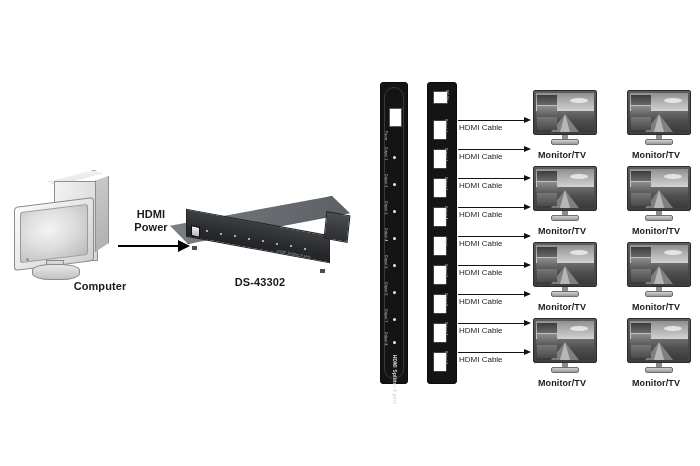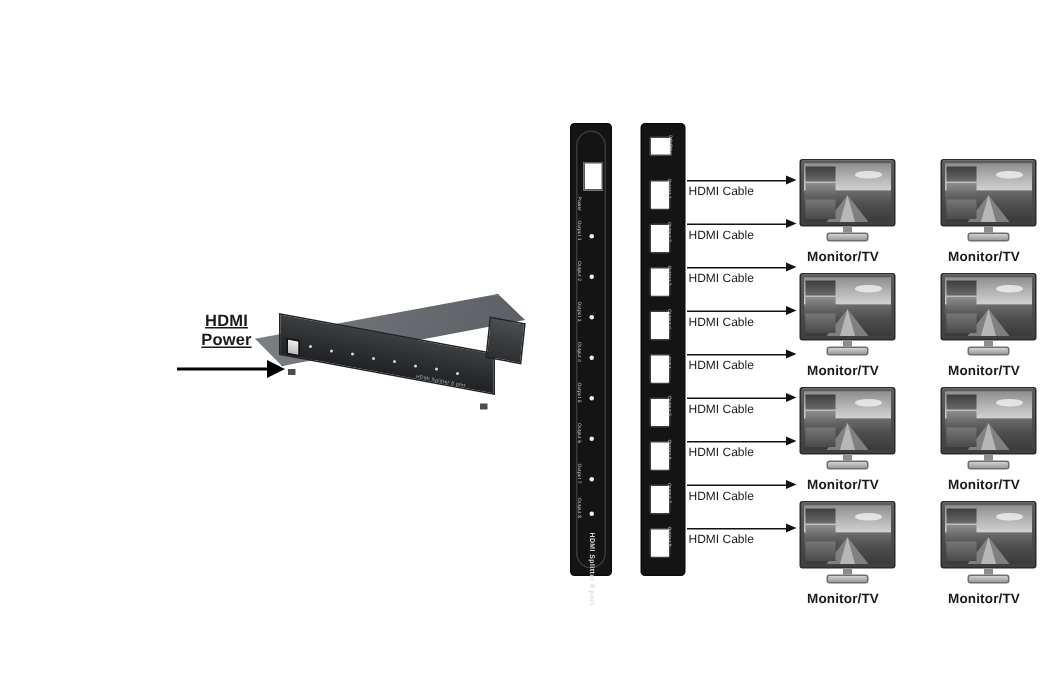--- a/index.html
+++ b/index.html
@@ -11,21 +11,21 @@
   .stage{position:absolute;left:0;top:0;width:700px;height:466px;}
   .abs{position:absolute;}
 
   
   .lbl{
     font-weight:bold;color:#1a1a1a;text-align:center;
     letter-spacing:.1px;line-height:1.18;
   }
   .lbl-computer{font-size:11px;}
   .lbl-device{font-size:11px;}
-  .lbl-hdmi{font-size:11px;text-decoration:underline;}
+  .lbl-hdmi{font-size:11px;}
   .lbl-monitor{font-size:9px;}
   .lbl-cable{font-size:8px;color:#1b1b1b;font-weight:normal;white-space:nowrap;}
 
   
   .tower-front{
     background:linear-gradient(100deg,#f2f2f2 0%,#e4e4e4 55%,#d6d6d6 100%);
     border:1px solid #8e8e8e;
   }
   .tower-side{
     background:linear-gradient(160deg,#c9c9c9,#b0b0b0);
@@ -102,21 +102,21 @@
     width:0;height:0;border-left:7px solid #111;
     border-top:3.5px solid transparent;border-bottom:3.5px solid transparent;
   }
   .arrow-big-line{background:#000;height:2px;}
   .arrow-big-head{
     width:0;height:0;border-left:12px solid #000;
     border-top:6px solid transparent;border-bottom:6px solid transparent;
   }
 
   
-  .tv{position:absolute;margin-top:16px;}
+  .tv{position:absolute;}
   .tv-bezel{
     background:linear-gradient(180deg,#5d5d5d,#3f3f3f);
     border:1px solid #2b2b2b;border-radius:2px;padding:2px;
   }
   .tv-screen{position:relative;overflow:hidden;background:#9d9d9d;}
   .sky{position:absolute;left:0;top:0;right:0;height:46%;
        background:linear-gradient(180deg,#8f8f8f 0%,#b5b5b5 55%,#d2d2d2 100%);}
   .cloud{position:absolute;background:rgba(245,245,245,.75);border-radius:50%;}
   .ground{position:absolute;left:0;right:0;bottom:0;height:54%;
        background:linear-gradient(180deg,#6d6d6d 0%,#4e4e4e 45%,#3a3a3a 100%);}
@@ -132,20 +132,40 @@
   .tile.t3{top:62%;height:34%;width:34%;background:linear-gradient(180deg,#777,#4a4a4a);}
   .tv-neck{background:#8d8d8d;margin:0 auto;}
   .tv-stand{background:linear-gradient(180deg,#d2d2d2,#9a9a9a);
        border:1px solid #6f6f6f;border-radius:2px;margin:0 auto;}
 </style>
 </head>
 <body>
 
 <div class="stage">
 
+  <div class="abs" style="left:10px;top:168px;width:130px;height:125px;">
+
+    <div class="abs tower-top" style="left:38px;top:2px;width:52px;height:14px;
+                clip-path:polygon(14% 100%,100% 22%,86% 0%,0% 72%);"></div>
+    <div class="abs tower-front" style="left:44px;top:13px;width:42px;height:78px;"></div>
+    <div class="abs tower-side" style="left:85px;top:8px;width:12px;height:74px;
+                clip-path:polygon(0% 6%,100% 0%,100% 88%,0% 100%);"></div>
+    <div class="abs tower-btn" style="left:78px;top:60px;width:4px;height:4px;"></div>
+    <div class="abs tower-btn" style="left:78px;top:68px;width:4px;height:4px;"></div>
+
+    <div class="abs crt-body" style="left:4px;top:34px;width:78px;height:62px;
+                transform:skewY(-7deg);"></div>
+    <div class="abs crt-screen" style="left:10px;top:40px;width:66px;height:49px;
+                transform:skewY(-7deg);"></div>
+    <div class="abs crt-dot" style="left:16px;top:90px;width:3px;height:3px;"></div>
+    <div class="abs crt-neck" style="left:36px;top:92px;width:16px;height:8px;"></div>
+    <div class="abs crt-base" style="left:22px;top:96px;width:46px;height:14px;"></div>
+
+    <div class="abs lbl lbl-computer" style="left:50px;top:112px;width:80px;">Computer</div>
+  </div>
 
   <div class="abs" style="left:118px;top:208px;width:78px;height:48px;">
     <div class="abs lbl lbl-hdmi" style="left:0;top:0;width:66px;">HDMI</div>
     <div class="abs lbl lbl-hdmi" style="left:0;top:13px;width:66px;">Power</div>
     <div class="abs arrow-big-line" style="left:0;top:37px;width:62px;"></div>
     <div class="abs arrow-big-head" style="left:60px;top:32px;"></div>
   </div>
 
   <div class="abs" style="left:170px;top:196px;width:185px;height:85px;">
 
@@ -166,20 +186,21 @@
     <div class="abs box-led" style="left:92px;top:44px;width:2px;height:2px;"></div>
     <div class="abs box-led" style="left:106px;top:47px;width:2px;height:2px;"></div>
     <div class="abs box-led" style="left:120px;top:49px;width:2px;height:2px;"></div>
     <div class="abs box-led" style="left:134px;top:52px;width:2px;height:2px;"></div>
 
     <div class="abs box-brand" style="left:107px;top:56px;transform:rotate(10.5deg);">HDMI Splitter  8 port</div>
 
     <div class="abs box-foot" style="left:22px;top:50px;width:5px;height:4px;"></div>
     <div class="abs box-foot" style="left:150px;top:73px;width:5px;height:4px;"></div>
 
+    <div class="abs lbl lbl-device" style="left:30px;top:80px;width:120px;">DS-43302</div>
   </div>
 
   <div class="abs panel" style="left:380px;top:82px;width:26px;height:300px;">
     <div class="panel-inner" style="left:3px;top:4px;right:3px;bottom:4px;"></div>
 
     <div class="abs p-sw" style="left:8px;top:25px;width:11px;height:17px;"></div>
     <div class="ptxt" style="left:7px;top:48px;">Power</div>
 
     <div class="abs p-led" style="left:12px;top:73px;width:3px;height:3px;"></div>
     <div class="ptxt" style="left:7px;top:64px;">Output 1</div>

